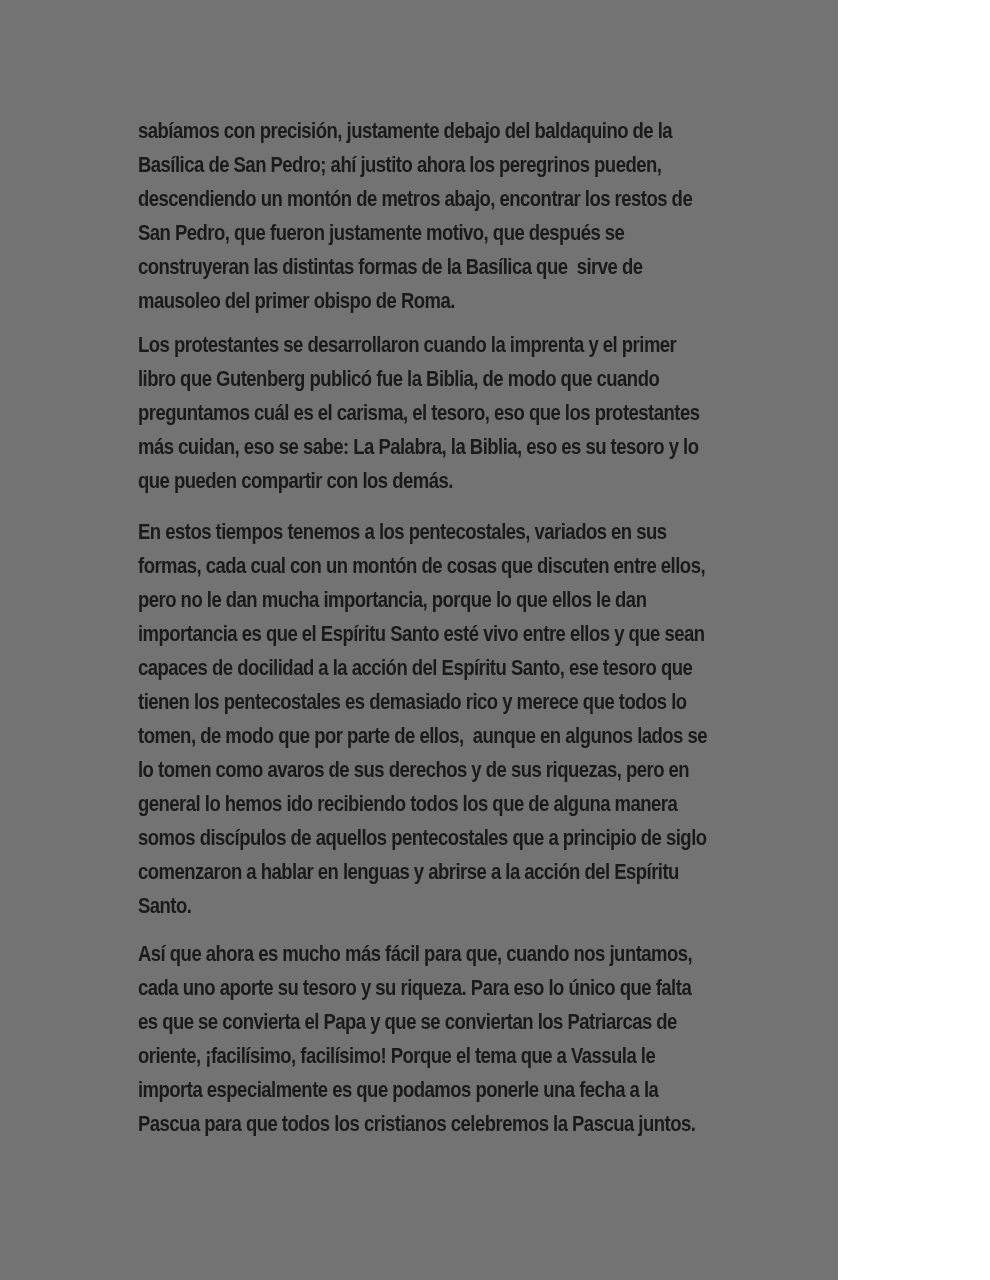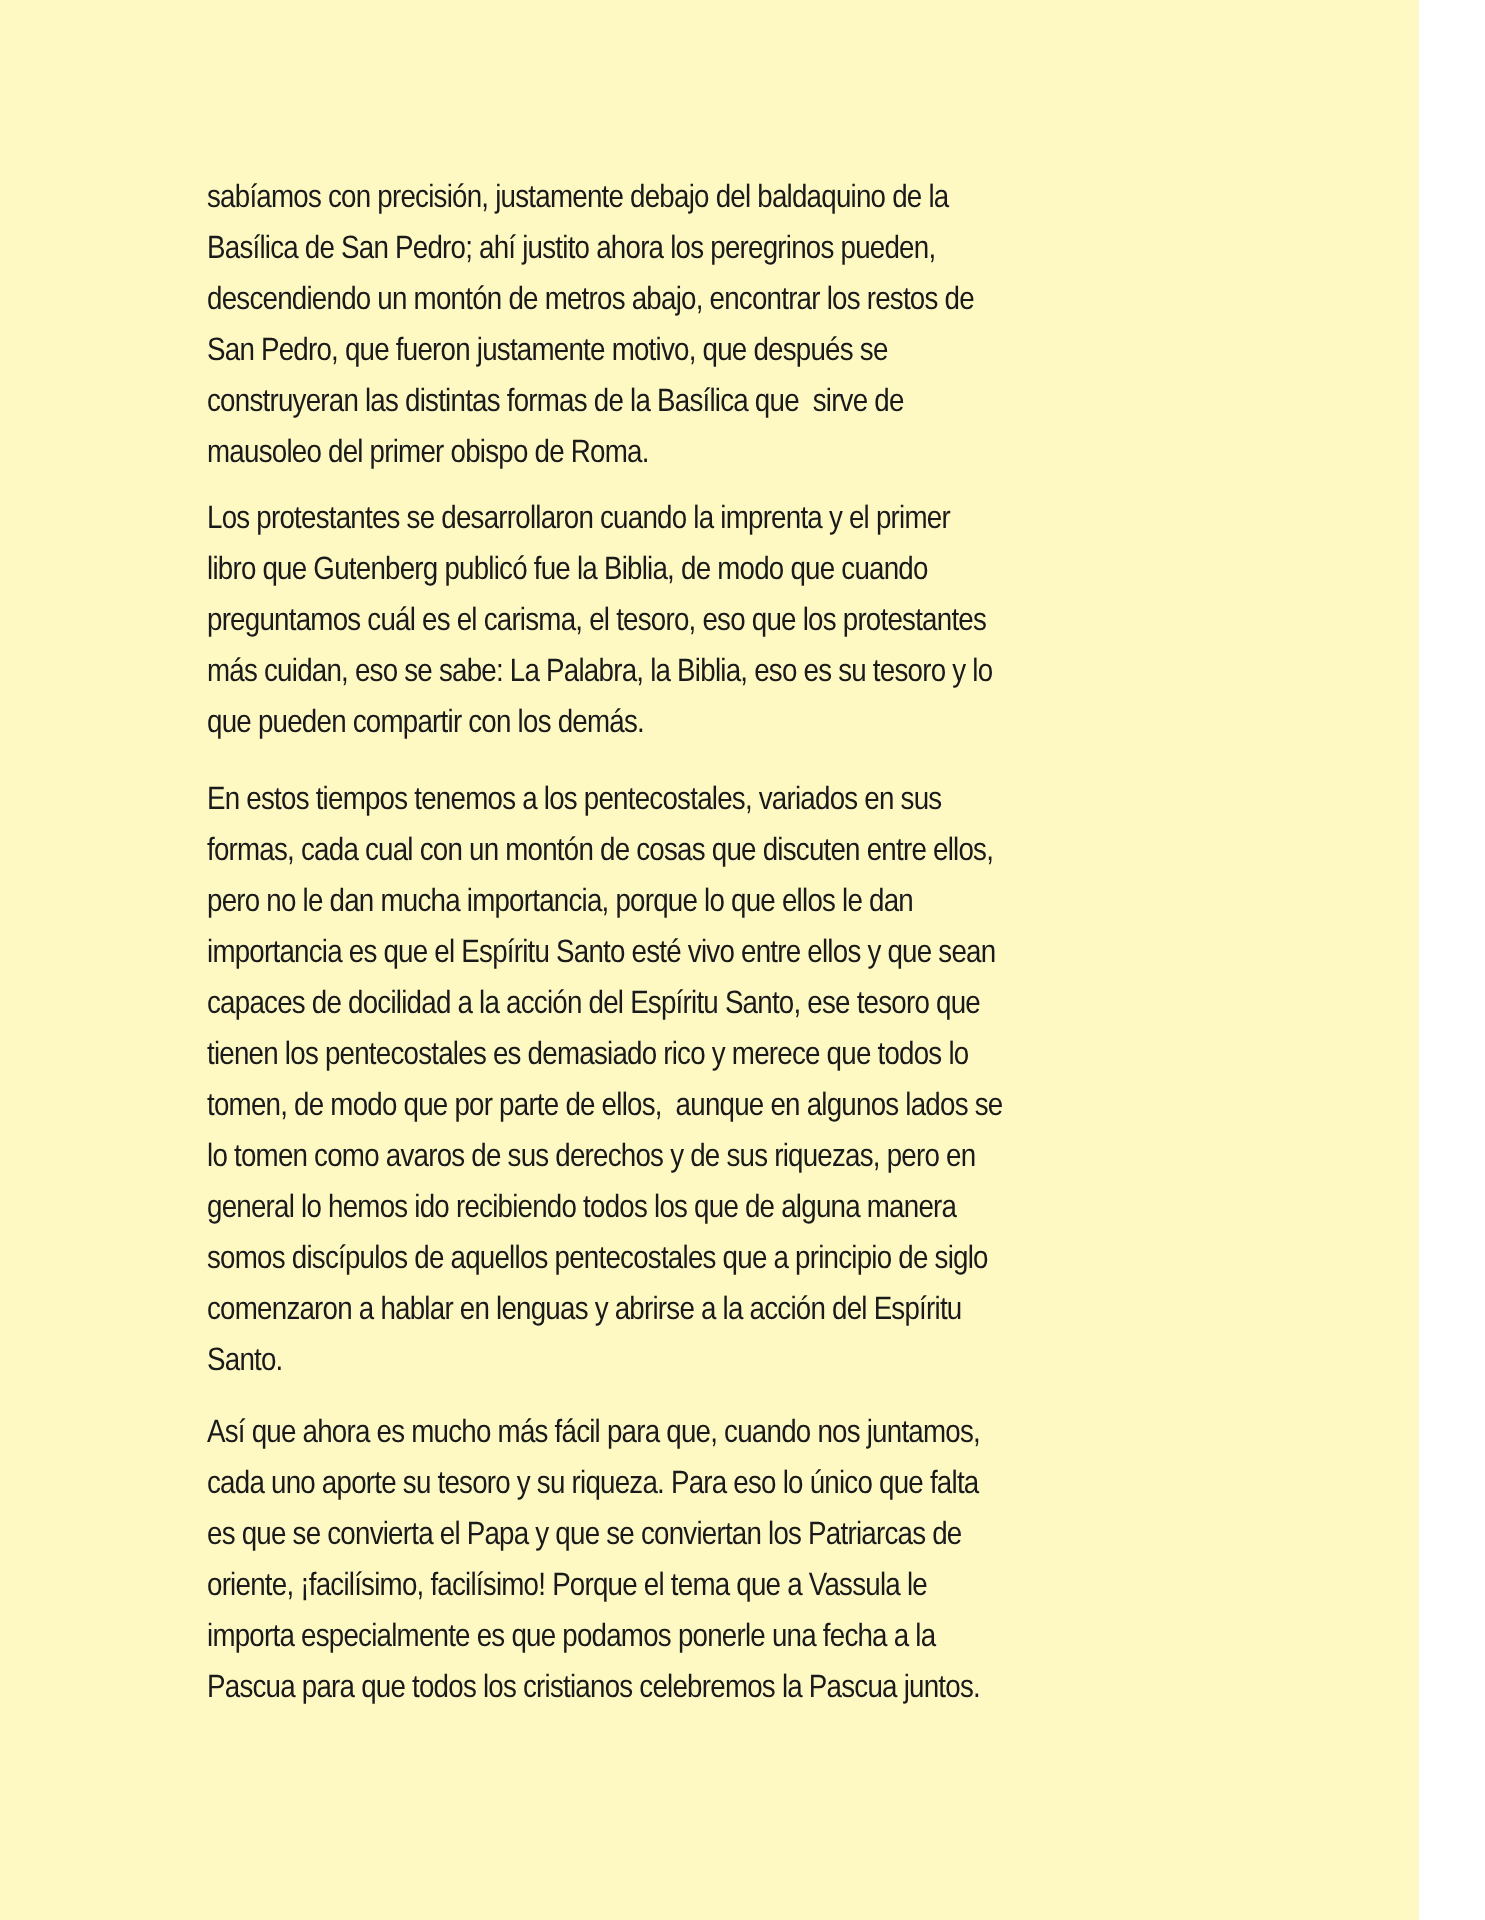--- a/index.html
+++ b/index.html
@@ -1,17 +1,17 @@
 <!DOCTYPE html>
 <html><head>
 <meta charset="utf-8">
 <style>
   html, body { margin: 0; padding: 0; background: #ffffff; }
   body { width: 990px; height: 1280px; position: relative; overflow: hidden; }
-  .page { position: absolute; left: 0; top: 0; width: 946px; height: 1280px; background: #fef9c3; }
+  .page { position: absolute; left: 0; top: 0; width: 838px; height: 1280px; background: #737373; font-weight: bold; }
   .para { position: absolute; left: 138px; margin: 0; }
   .line {
     display: block;
     height: 34px;
     line-height: 34px;
     font-family: "Liberation Sans", sans-serif;
     font-size: 21.5px;
     color: #1a1a1a;
     white-space: pre;
     letter-spacing: -0.6px;

